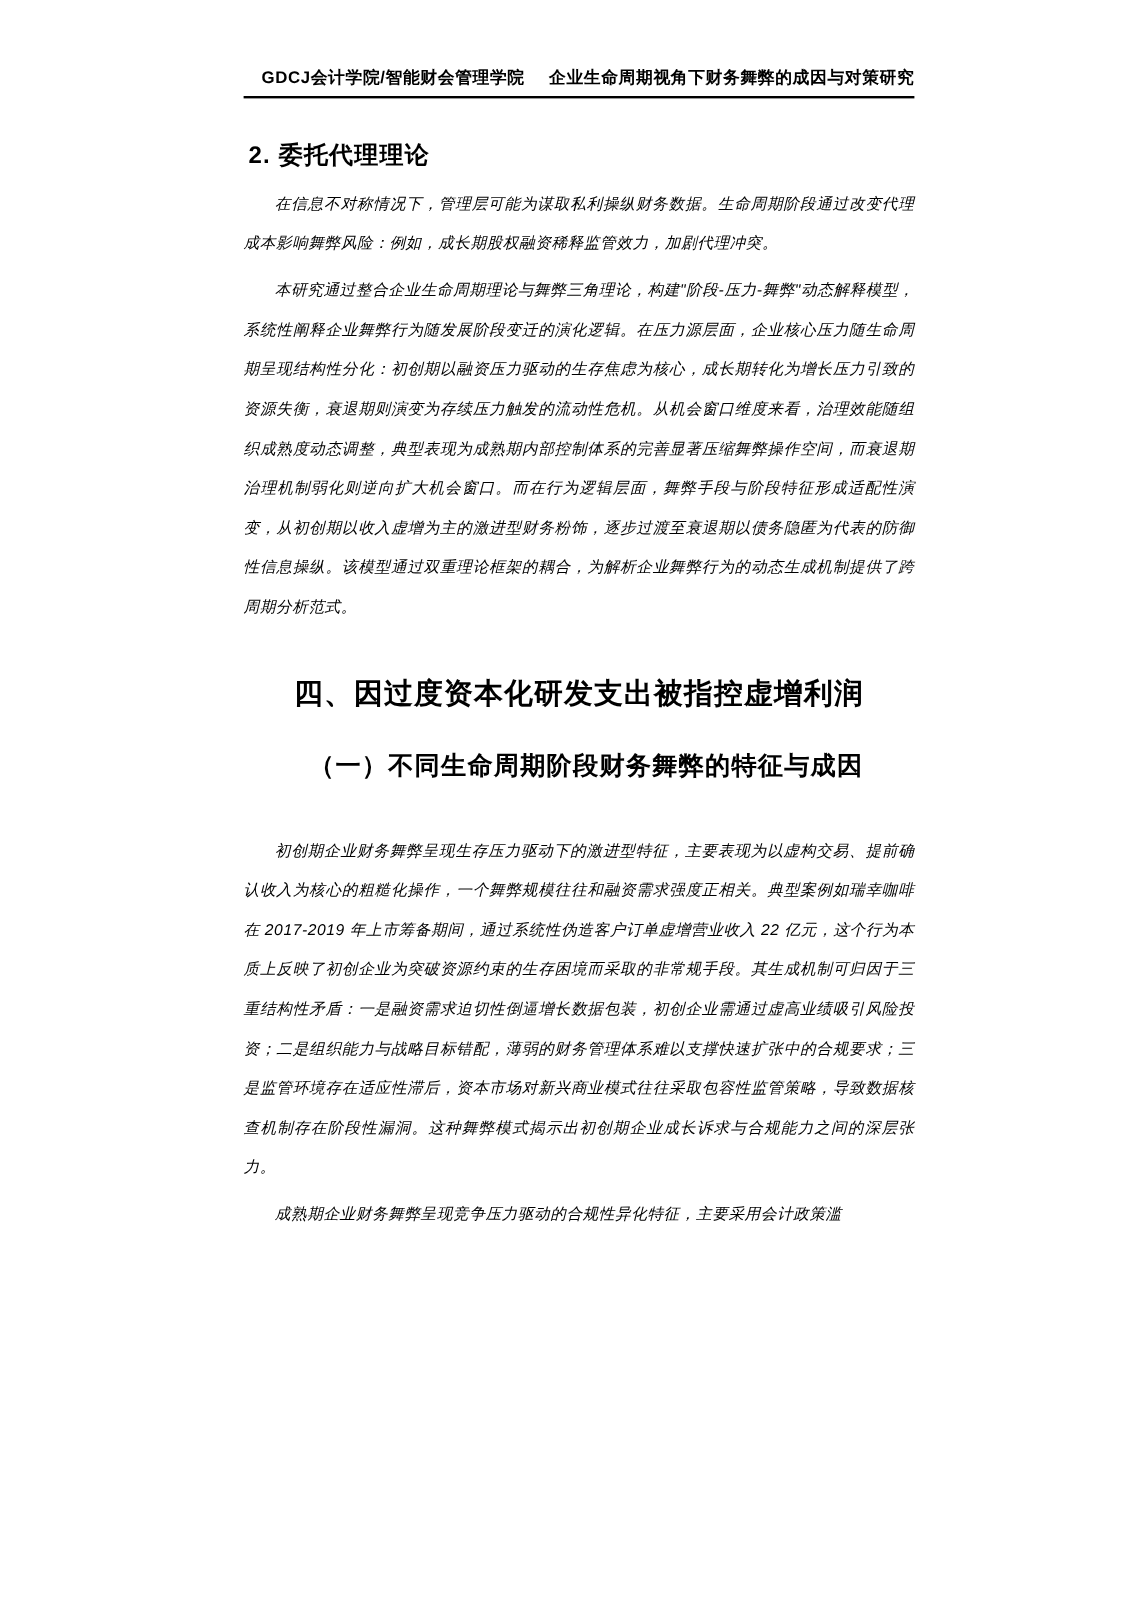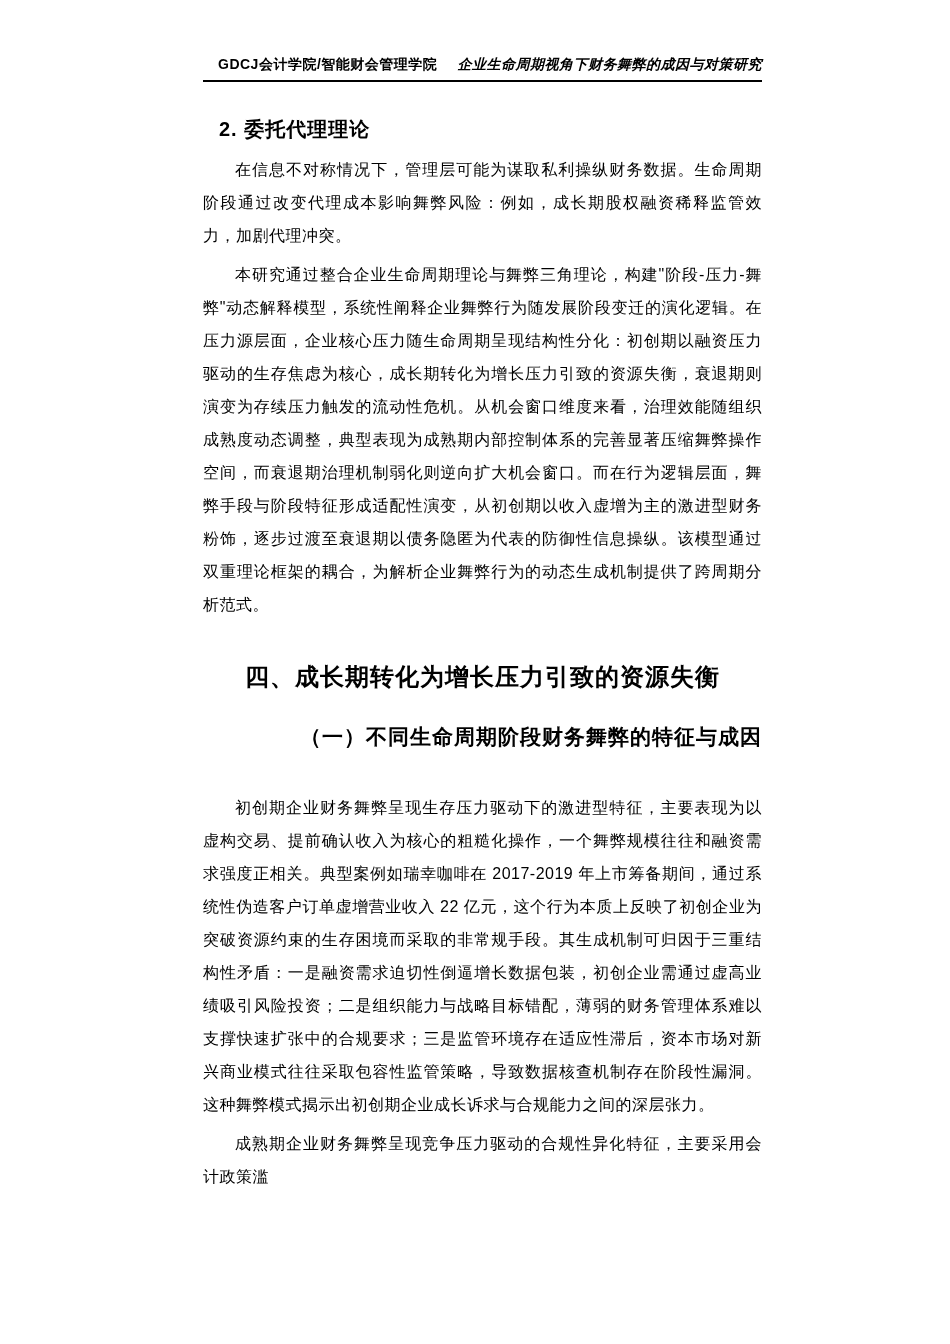--- a/index.html
+++ b/index.html
@@ -23,53 +23,54 @@
   .page-header {
     display: flex;
     justify-content: space-between;
     align-items: flex-end;
     font-size: 14px;
     font-weight: bold;
     padding: 0 0 6px 15px;
     border-bottom: 2px solid #000000;
   }
   .page-header .hdr-left { letter-spacing: 0.5px; }
-  .page-header .hdr-right { letter-spacing: 0.5px; font-style: italic; }
+  .page-header .hdr-right { letter-spacing: 0.5px; }
   .doc-body {
     margin-top: 34px;
     flex: 0 0 auto;
   }
   .num-heading {
     font-size: 20px;
     font-weight: bold;
-    margin: 0 0 10px 16px;
+    margin: 0 0 10px 4px;
     letter-spacing: 1px;
   }
   .num-heading + .body-para {
     margin-top: 4px;
   }
   .body-para {
-    font-size: 16px;
+    font-size: 13px;
     line-height: 33px;
     margin: 0 0 6px 0;
     text-indent: 2em;
     text-align: justify;
     letter-spacing: 0.5px;
+    font-style: italic;
   }
   .chapter-heading {
     font-size: 24px;
     font-weight: bold;
     text-align: center;
     margin: 40px 0 30px 0;
     letter-spacing: 1px;
   }
   .sub-heading {
     font-size: 21px;
     font-weight: bold;
-    text-align: right;
+    text-align: center;
     margin: 0 0 40px 12px;
     letter-spacing: 1px;
   }
 </style>
 </head>
 <body>
 
 <div class="page">
 
   <header class="page-header">
@@ -79,21 +80,21 @@
 
   <main class="doc-body">
 
     <h3 class="num-heading">2. 委托代理理论</h3>
 
     <p class="body-para">在信息不对称情况下，管理层可能为谋取私利操纵财务数据。生命周期阶段通过改变代理成本影响舞弊风险：例如，成长期股权融资稀释监管效力，加剧代理冲突。</p>
 
 
     <p class="body-para">本研究通过整合企业生命周期理论与舞弊三角理论，构建"阶段-压力-舞弊"动态解释模型，系统性阐释企业舞弊行为随发展阶段变迁的演化逻辑。在压力源层面，企业核心压力随生命周期呈现结构性分化：初创期以融资压力驱动的生存焦虑为核心，成长期转化为增长压力引致的资源失衡，衰退期则演变为存续压力触发的流动性危机。从机会窗口维度来看，治理效能随组织成熟度动态调整，典型表现为成熟期内部控制体系的完善显著压缩舞弊操作空间，而衰退期治理机制弱化则逆向扩大机会窗口。而在行为逻辑层面，舞弊手段与阶段特征形成适配性演变，从初创期以收入虚增为主的激进型财务粉饰，逐步过渡至衰退期以债务隐匿为代表的防御性信息操纵。该模型通过双重理论框架的耦合，为解析企业舞弊行为的动态生成机制提供了跨周期分析范式。</p>
 
-    <h1 class="chapter-heading">四、成长期转化为增长压力引致的资源失衡</h1>
+    <h1 class="chapter-heading">四、因过度资本化研发支出被指控虚增利润</h1>
 
     <h2 class="sub-heading">（一）不同生命周期阶段财务舞弊的特征与成因</h2>
 
     <p class="body-para">初创期企业财务舞弊呈现生存压力驱动下的激进型特征，主要表现为以虚构交易、提前确认收入为核心的粗糙化操作，一个舞弊规模往往和融资需求强度正相关。典型案例如瑞幸咖啡在 2017-2019 年上市筹备期间，通过系统性伪造客户订单虚增营业收入 22 亿元，这个行为本质上反映了初创企业为突破资源约束的生存困境而采取的非常规手段。其生成机制可归因于三重结构性矛盾：一是融资需求迫切性倒逼增长数据包装，初创企业需通过虚高业绩吸引风险投资；二是组织能力与战略目标错配，薄弱的财务管理体系难以支撑快速扩张中的合规要求；三是监管环境存在适应性滞后，资本市场对新兴商业模式往往采取包容性监管策略，导致数据核查机制存在阶段性漏洞。这种舞弊模式揭示出初创期企业成长诉求与合规能力之间的深层张力。</p>
 
 
     <p class="body-para">成熟期企业财务舞弊呈现竞争压力驱动的合规性异化特征，主要采用会计政策滥</p>
 
   </main>
 

